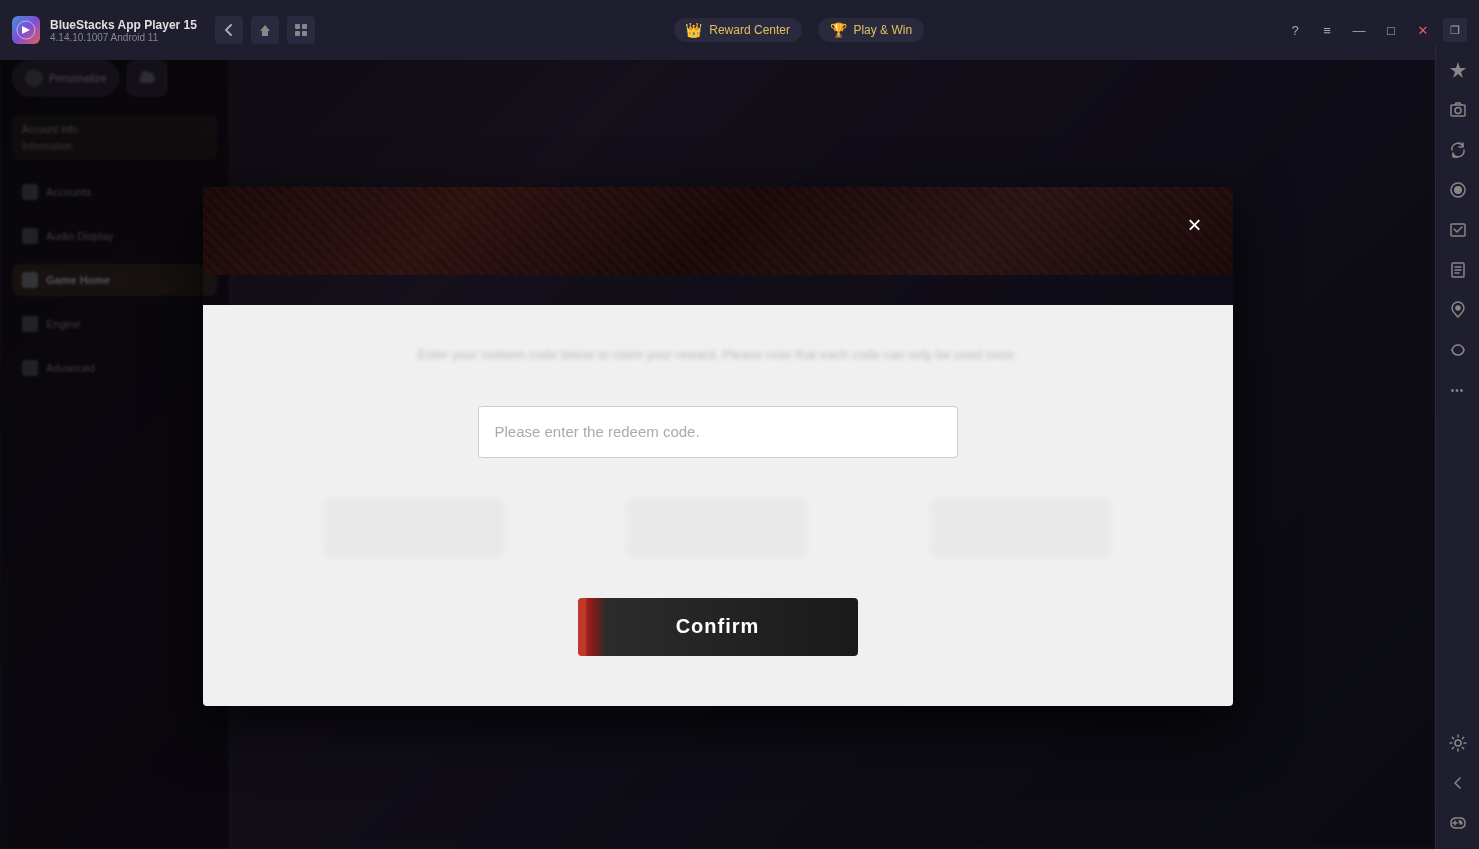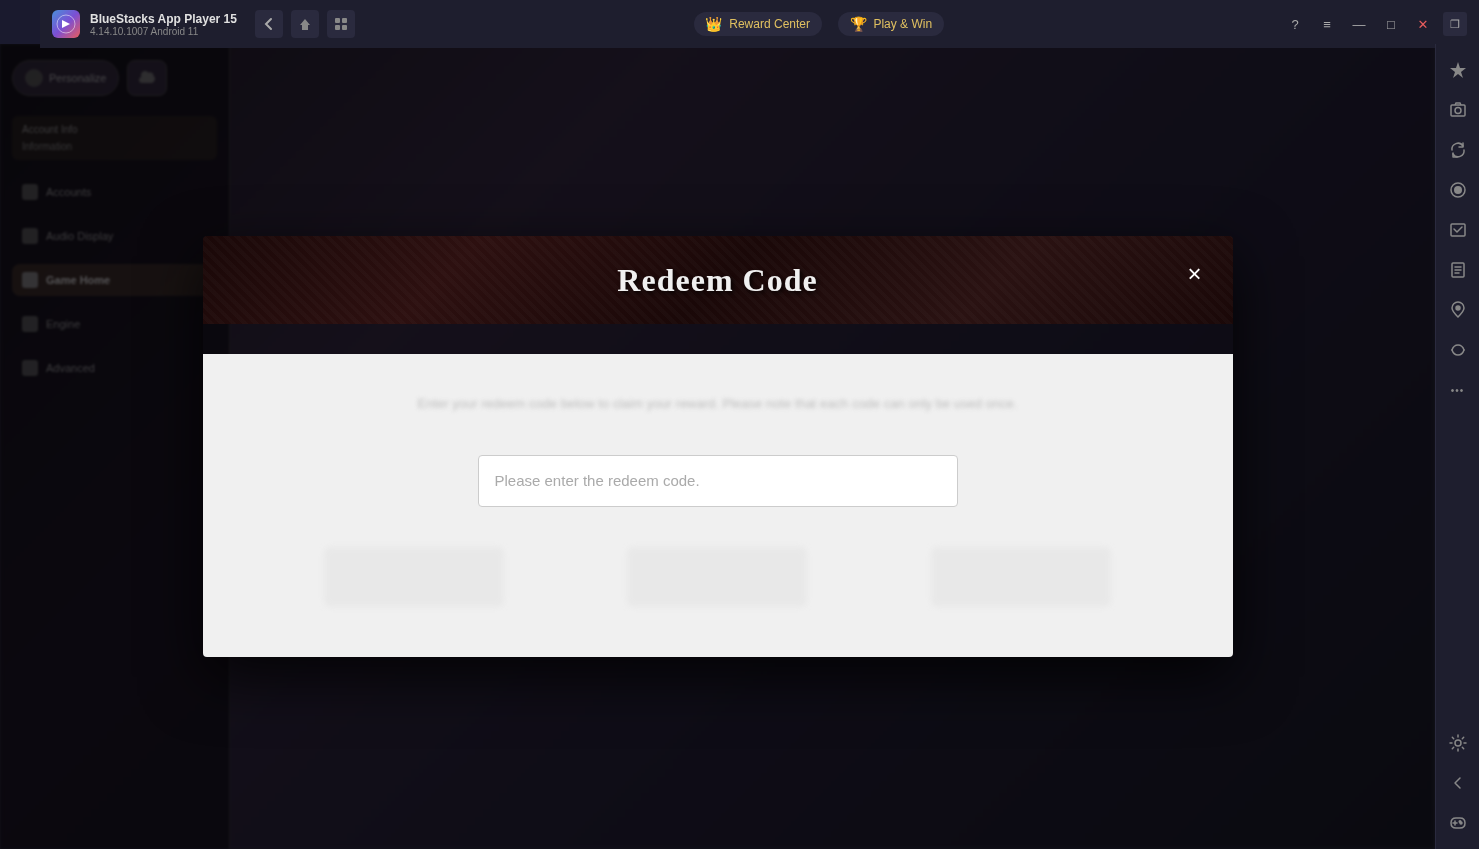--- a/index.html
+++ b/index.html
@@ -8,29 +8,28 @@
       width: 1479px;
       height: 849px;
       overflow: hidden;
       font-family: 'Segoe UI', Arial, sans-serif;
       background: #1a1a2e;
       position: relative;
     }
 
     
     .title-bar {
-      height: 48px;
+      height: 60px;
       background: #1e1e2e;
       display: flex;
       align-items: center;
       padding: 0 12px;
       gap: 10px;
       position: relative;
       z-index: 100;
-      margin-left: 40px;
     }
 
     .title-bar-logo {
       width: 28px;
       height: 28px;
       border-radius: 6px;
       background: linear-gradient(135deg, #4a90d9, #7b4fd4, #e85d5d);
       display: flex;
       align-items: center;
       justify-content: center;
@@ -494,40 +493,42 @@
     <div class="menu-item">
       <div class="menu-item-icon"></div>
       <span style="color:#999; font-size:11px;">Advanced</span>
     </div>
   </div>
 
   <div class="modal-overlay">
     <div class="modal">
 
       <div class="modal-header">
-        <span class="modal-title">Redeem Code</span>
         <div class="modal-close">
           <span>×</span>
         </div>
       </div>
 
       <div class="modal-body">
 
         <div class="desc-area">
           <p>Enter your redeem code below to claim your reward. Please note that each code can only be used once.</p>
         </div>
 
         <input class="redeem-input" type="text" placeholder="Please enter the redeem code." style="">
 
         <div class="blurred-bottom">
           <div class="blurred-card" style="width:180px; height:60px; background:#ddd; border-radius:6px;"></div>
           <div class="blurred-card" style="width:180px; height:60px; background:#ddd; border-radius:6px;"></div>
           <div class="blurred-card" style="width:180px; height:60px; background:#ddd; border-radius:6px;"></div>
         </div>
 
+        <button class="confirm-btn">
+          <span>Confirm</span>
+        </button>
       </div>
     </div>
   </div>
 </div>
 
 <div class="right-sidebar">
   <div class="sidebar-icon">
     <svg width="18" height="18" viewBox="0 0 18 18" fill="#888">
       <path d="M9 1 L11 7 L17 7 L12 11 L14 17 L9 13 L4 17 L6 11 L1 7 L7 7 Z"></path>
     </svg>

